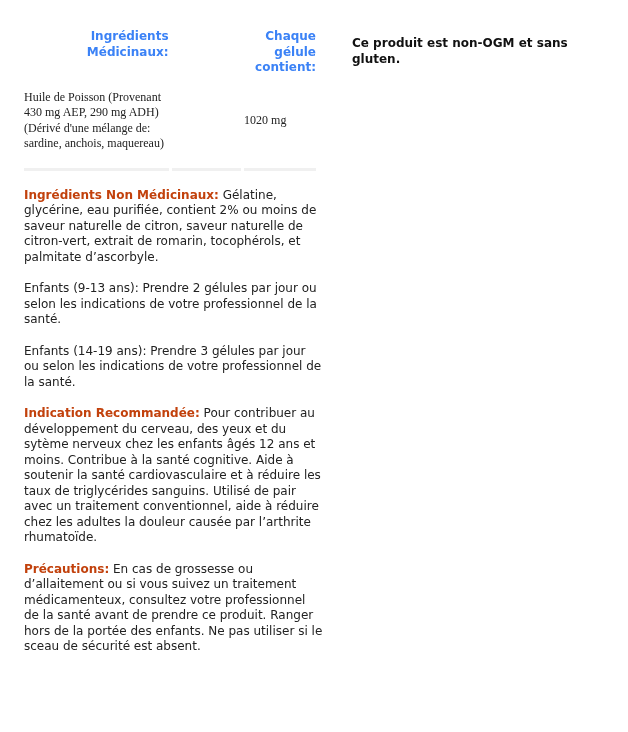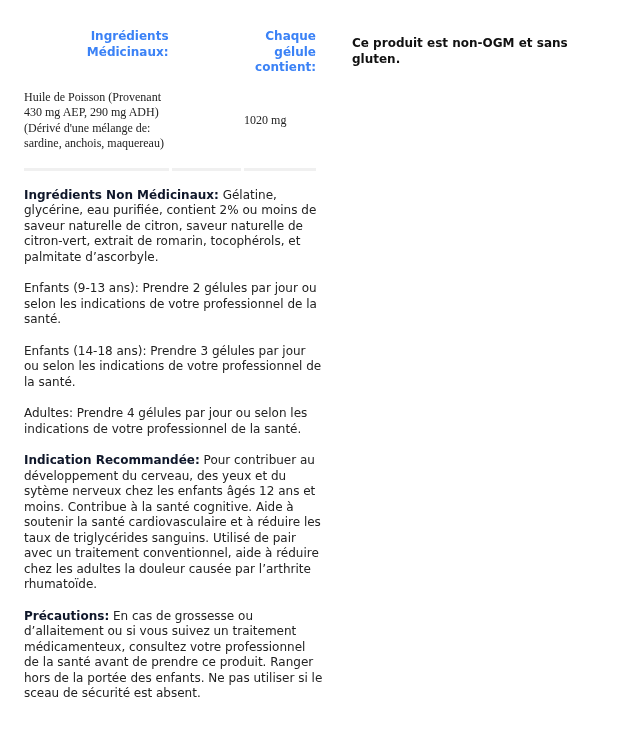--- a/index.html
+++ b/index.html
@@ -60,21 +60,21 @@
       margin: 0;
     }
     .section + .section {
       margin-top: 16px;
     }
     .table-wrap + .section {
       margin-top: 17px;
     }
     .label {
       font-weight: bold;
-      color: #0f172a;
+      color: #c2410c;
     }
   </style>
 </head>
 <body>
 
 <div class="left-col">
 
   <div class="table-wrap">
     <table class="ingredients">
       <thead>
@@ -92,23 +92,22 @@
         </tr>
       </tbody>
     </table>
   </div>
 
   <p class="section"><span class="label">Ingrédients Non Médicinaux:</span><span> Gélatine, glycérine, eau purifiée, contient 2% ou moins de saveur naturelle de citron, saveur naturelle de citron-vert, extrait de romarin, tocophérols, et palmitate d’ascorbyle.</span></p>
 
 
   <p class="section">Enfants (9-13 ans): Prendre 2 gélules par jour ou selon les indications de votre professionnel de la santé.</p>
 
-  <p class="section">Enfants (14-18 ans): Prendre 3 gélules par jour ou selon les indications de votre professionnel de la santé.</p>
+  <p class="section">Enfants (14-19 ans): Prendre 3 gélules par jour ou selon les indications de votre professionnel de la santé.</p>
 
-  <p class="section">Adultes: Prendre 4 gélules par jour ou selon les indications de votre professionnel de la santé.</p>
 
   <p class="section"><span class="label">Indication Recommandée:</span><span> Pour contribuer au développement du cerveau, des yeux et du sytème nerveux chez les enfants âgés 12 ans et moins. Contribue à la santé cognitive. Aide à soutenir la santé cardiovasculaire et à réduire les taux de triglycérides sanguins. Utilisé de pair avec un traitement conventionnel, aide à réduire chez les adultes la douleur causée par l’arthrite rhumatoïde.</span></p>
 
   <p class="section"><span class="label">Précautions:</span><span> En cas de grossesse ou d’allaitement ou si vous suivez un traitement médicamenteux, consultez votre professionnel de la santé avant de prendre ce produit. Ranger hors de la portée des enfants. Ne pas utiliser si le sceau de sécurité est absent.</span></p>
 
 </div>
 
 <div class="right-col">
   <p class="non-gmo">Ce produit est non-OGM et sans gluten.</p>
 </div>

